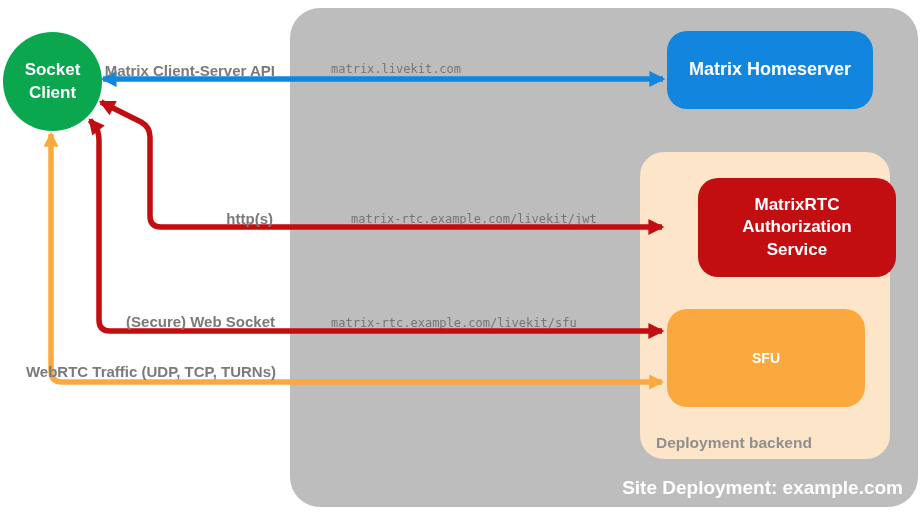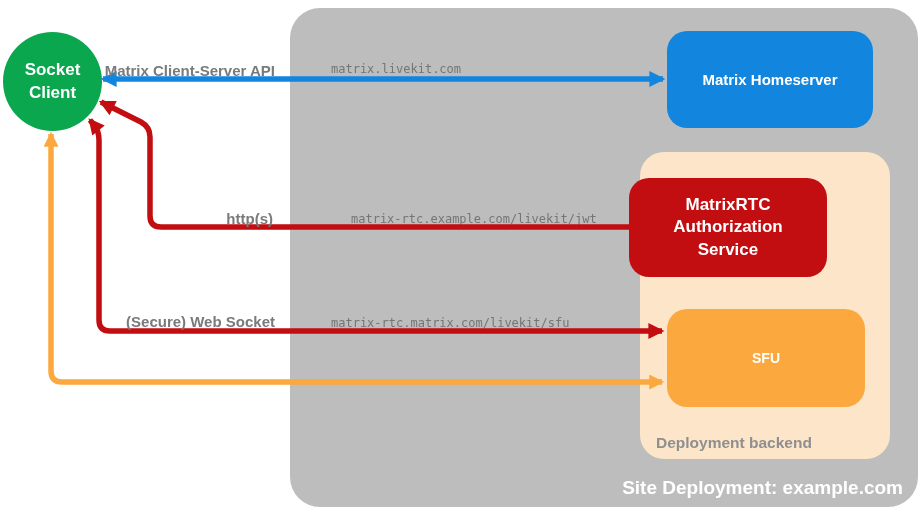--- a/index.html
+++ b/index.html
@@ -28,22 +28,22 @@
   .zone-label {
     position:absolute; left:16px; bottom:7px; color:var(--label-gray);
     font-size:15.5px; font-weight:bold; white-space:nowrap;
   }
   
   .node {
     position:absolute; display:flex; align-items:center; justify-content:center;
     text-align:center; color:#ffffff; font-weight:bold; border-radius:20px;
     line-height:1.3;
   }
-  .node-homeserver { left:667px; top:31px;  width:206px; height:97px; background:var(--blue);   font-size:15px; }
-  .node-auth       { left:629px; top:178px; width:198px; height:99px; background:var(--red);    font-size:17px; }
+  .node-homeserver { left:667px; top:31px;  width:206px; height:78px; background:var(--blue);   font-size:18px; }
+  .node-auth       { left:698px; top:178px; width:198px; height:99px; background:var(--red);    font-size:17px; }
   .node-auth span  { display:inline-block; width:170px; }
   .node-sfu        { left:667px; top:309px; width:198px; height:98px; background:var(--orange); font-size:14px; }
   .node-client {
     position:absolute; left:3px; top:32px; width:99px; height:99px; border-radius:50%;
     background:var(--green); display:flex; align-items:center; justify-content:center;
     text-align:center; color:#ffffff; font-weight:bold; font-size:17px; line-height:1.35;
   }
   .node-client span { display:inline-block; width:70px; }
   
   .arrows { position:absolute; left:0; top:0; width:921px; height:524px; pointer-events:none; }
@@ -81,21 +81,21 @@
     <div class="site-label">Site Deployment: example.com</div>
   </div>
 
 
   <div class="backend-box">
     <div class="zone-label">Deployment backend</div>
   </div>
 
   <div class="endpoint ep-matrix">matrix.livekit.com</div>
   <div class="endpoint ep-jwt">matrix-rtc.example.com/livekit/jwt</div>
-  <div class="endpoint ep-sfu">matrix-rtc.matrix.com/livekit/sfu</div>
+  <div class="endpoint ep-sfu">matrix-rtc.example.com/livekit/sfu</div>
 
   <svg class="arrows" viewBox="0 0 921 524" xmlns="http://www.w3.org/2000/svg">
     <defs>
       <marker id="ah-blue" viewBox="0 0 10 10" refX="8.5" refY="5" markerWidth="17" markerHeight="16" markerUnits="userSpaceOnUse" orient="auto-start-reverse">
         <path class="mk-blue" d="M 0 0 L 10 5 L 0 10 z"></path>
       </marker>
       <marker id="ah-red" viewBox="0 0 10 10" refX="8.5" refY="5" markerWidth="17" markerHeight="16" markerUnits="userSpaceOnUse" orient="auto-start-reverse">
         <path class="mk-red" d="M 0 0 L 10 5 L 0 10 z"></path>
       </marker>
       <marker id="ah-orange" viewBox="0 0 10 10" refX="8.5" refY="5" markerWidth="16" markerHeight="15" markerUnits="userSpaceOnUse" orient="auto-start-reverse">
@@ -104,20 +104,21 @@
     </defs>
     <path class="arrow arrow-blue" d="M 103 79 L 663 79" marker-start="url(#ah-blue)" marker-end="url(#ah-blue)"></path>
     <path class="arrow arrow-red" d="M 101 102 L 141 122 Q 150 127 150 137 L 150 216 Q 150 227 161 227 L 662 227" marker-start="url(#ah-red)" marker-end="url(#ah-red)"></path>
     <path class="arrow arrow-red" d="M 90 120 L 94 125 Q 99 131 99 140 L 99 320 Q 99 331 110 331 L 662 331" marker-start="url(#ah-red)" marker-end="url(#ah-red)"></path>
     <path class="arrow arrow-orange" d="M 51 134 L 51 371 Q 51 382 62 382 L 662 382" marker-start="url(#ah-orange)" marker-end="url(#ah-orange)"></path>
   </svg>
 
   <div class="conn-label lbl-api">Matrix Client-Server API</div>
   <div class="conn-label lbl-http">http(s)</div>
   <div class="conn-label lbl-ws">(Secure) Web Socket</div>
+  <div class="conn-label lbl-webrtc">WebRTC Traffic (UDP, TCP, TURNs)</div>
 
   <div class="node node-homeserver">
     <span>Matrix Homeserver</span>
   </div>
   <div class="node node-auth">
     <span>MatrixRTC Authorization Service</span>
   </div>
   <div class="node node-sfu">
     <span>SFU</span>
   </div>

